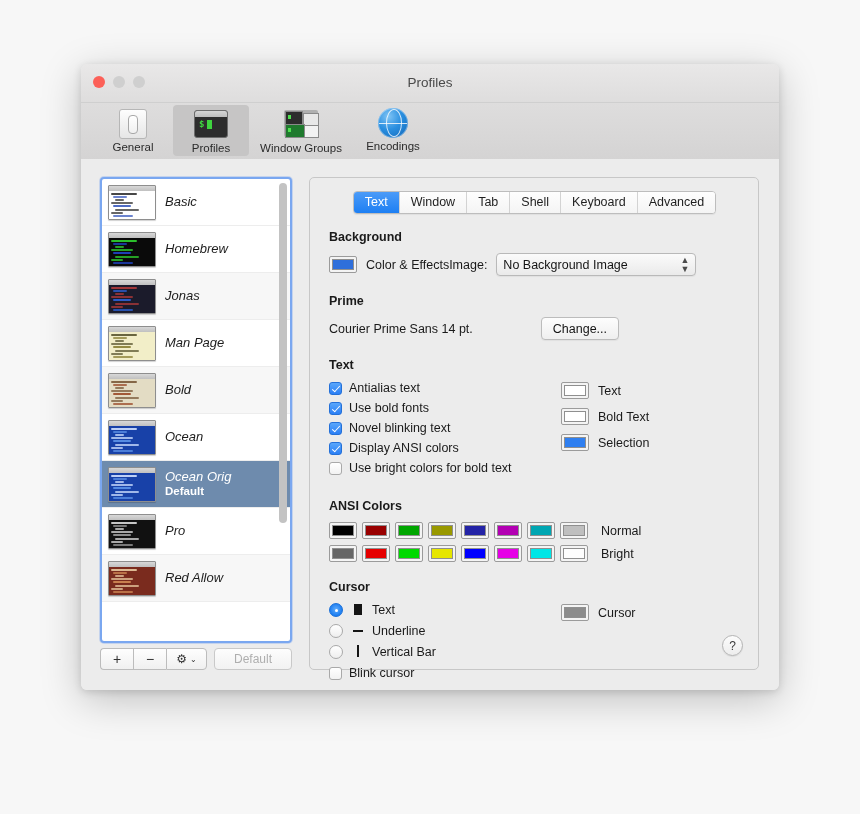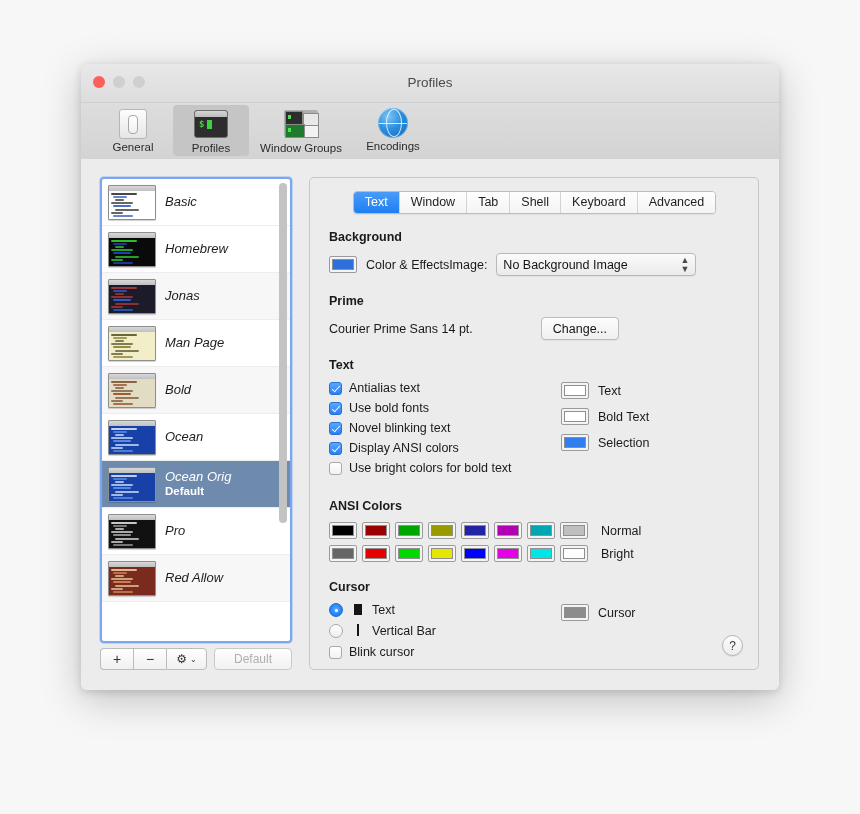--- a/index.html
+++ b/index.html
@@ -906,20 +906,25 @@
       <div class="sec-title">Cursor</div>
       <div class="two-col">
         <div class="col-left" id="cursor-options">
             <div class="radio-row">
               <div class="radio on"></div>
               <span class="cursor-glyph"><span class="glyph-block"></span></span>
               <span class="radio-lbl">Text</span>
             </div>
             <div class="radio-row">
               <div class="radio"></div>
+              <span class="cursor-glyph"><span class="glyph-underline"></span></span>
+              <span class="radio-lbl">Underline</span>
+            </div>
+            <div class="radio-row">
+              <div class="radio"></div>
               <span class="cursor-glyph"><span class="glyph-bar"></span></span>
               <span class="radio-lbl">Vertical Bar</span>
             </div>
             <div class="cbrow" style="margin-top: 3px;">
               <div class="cb"></div>
               <span class="cb-lbl">Blink cursor</span>
             </div>
           </div>
         <div class="col-right">
           <div class="well-row">

